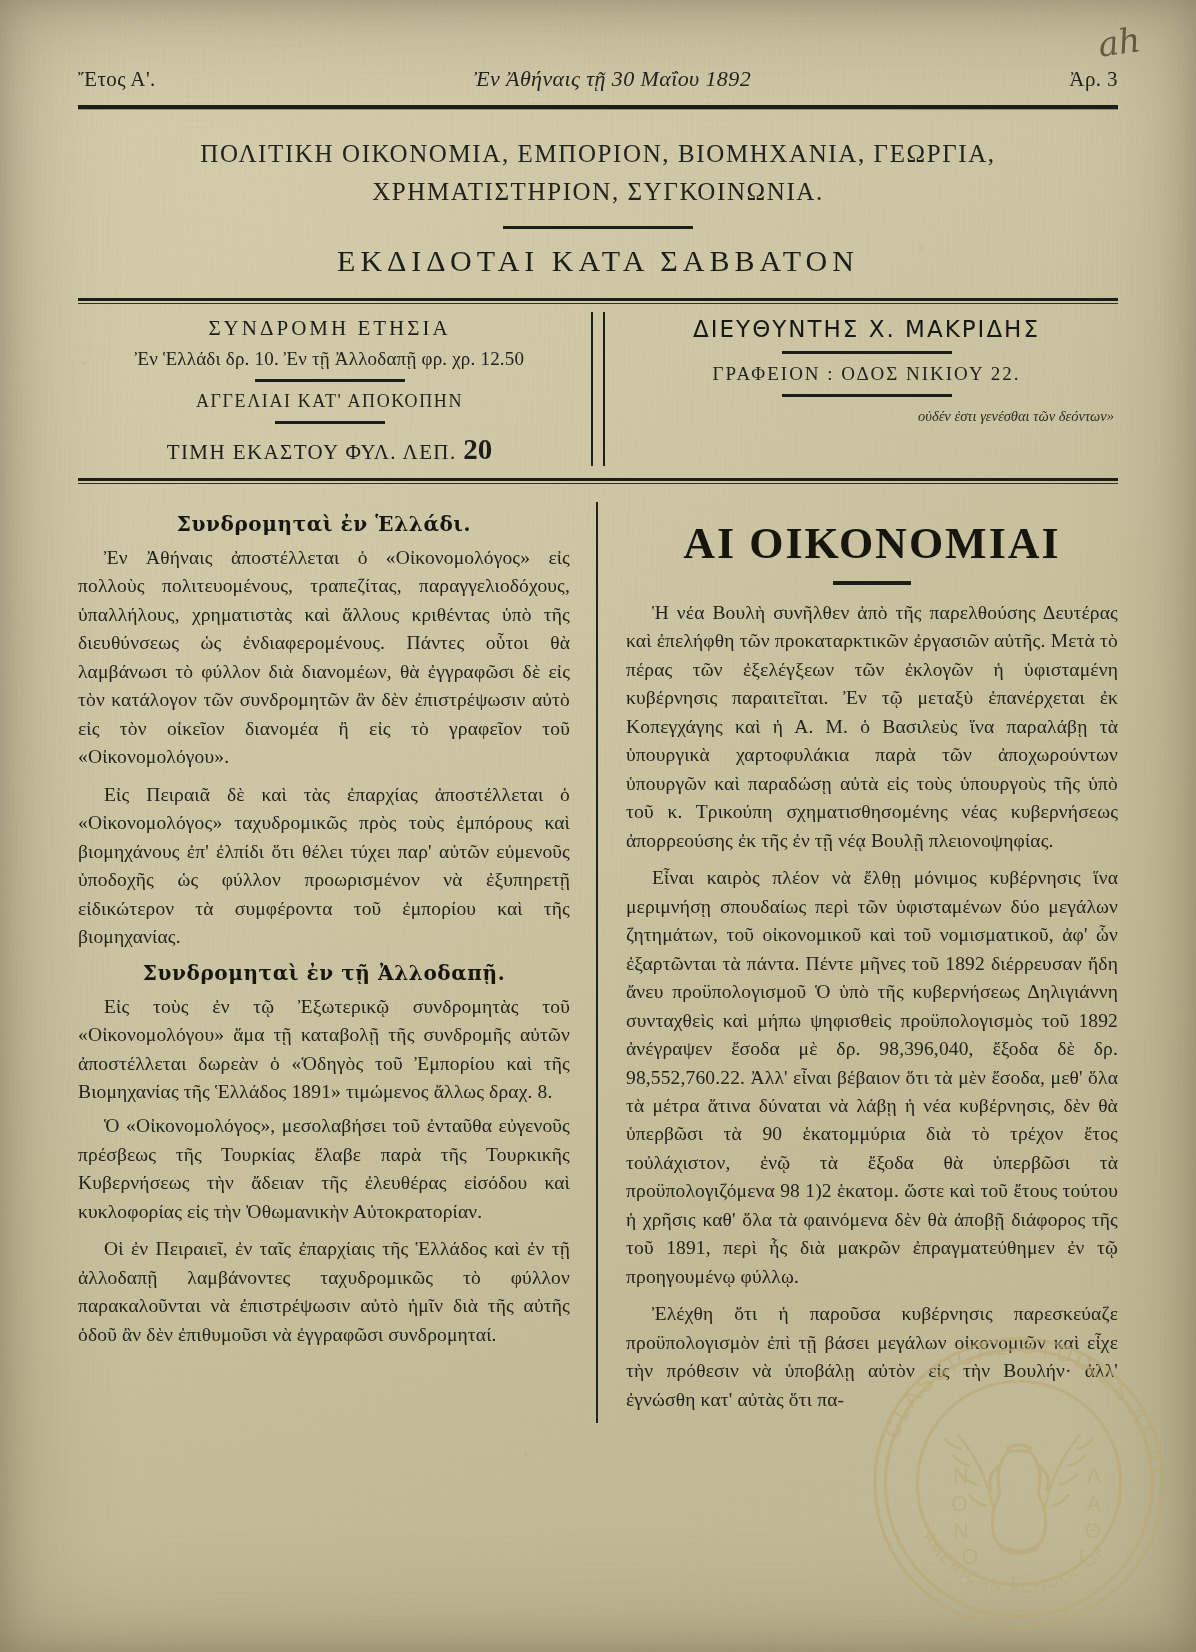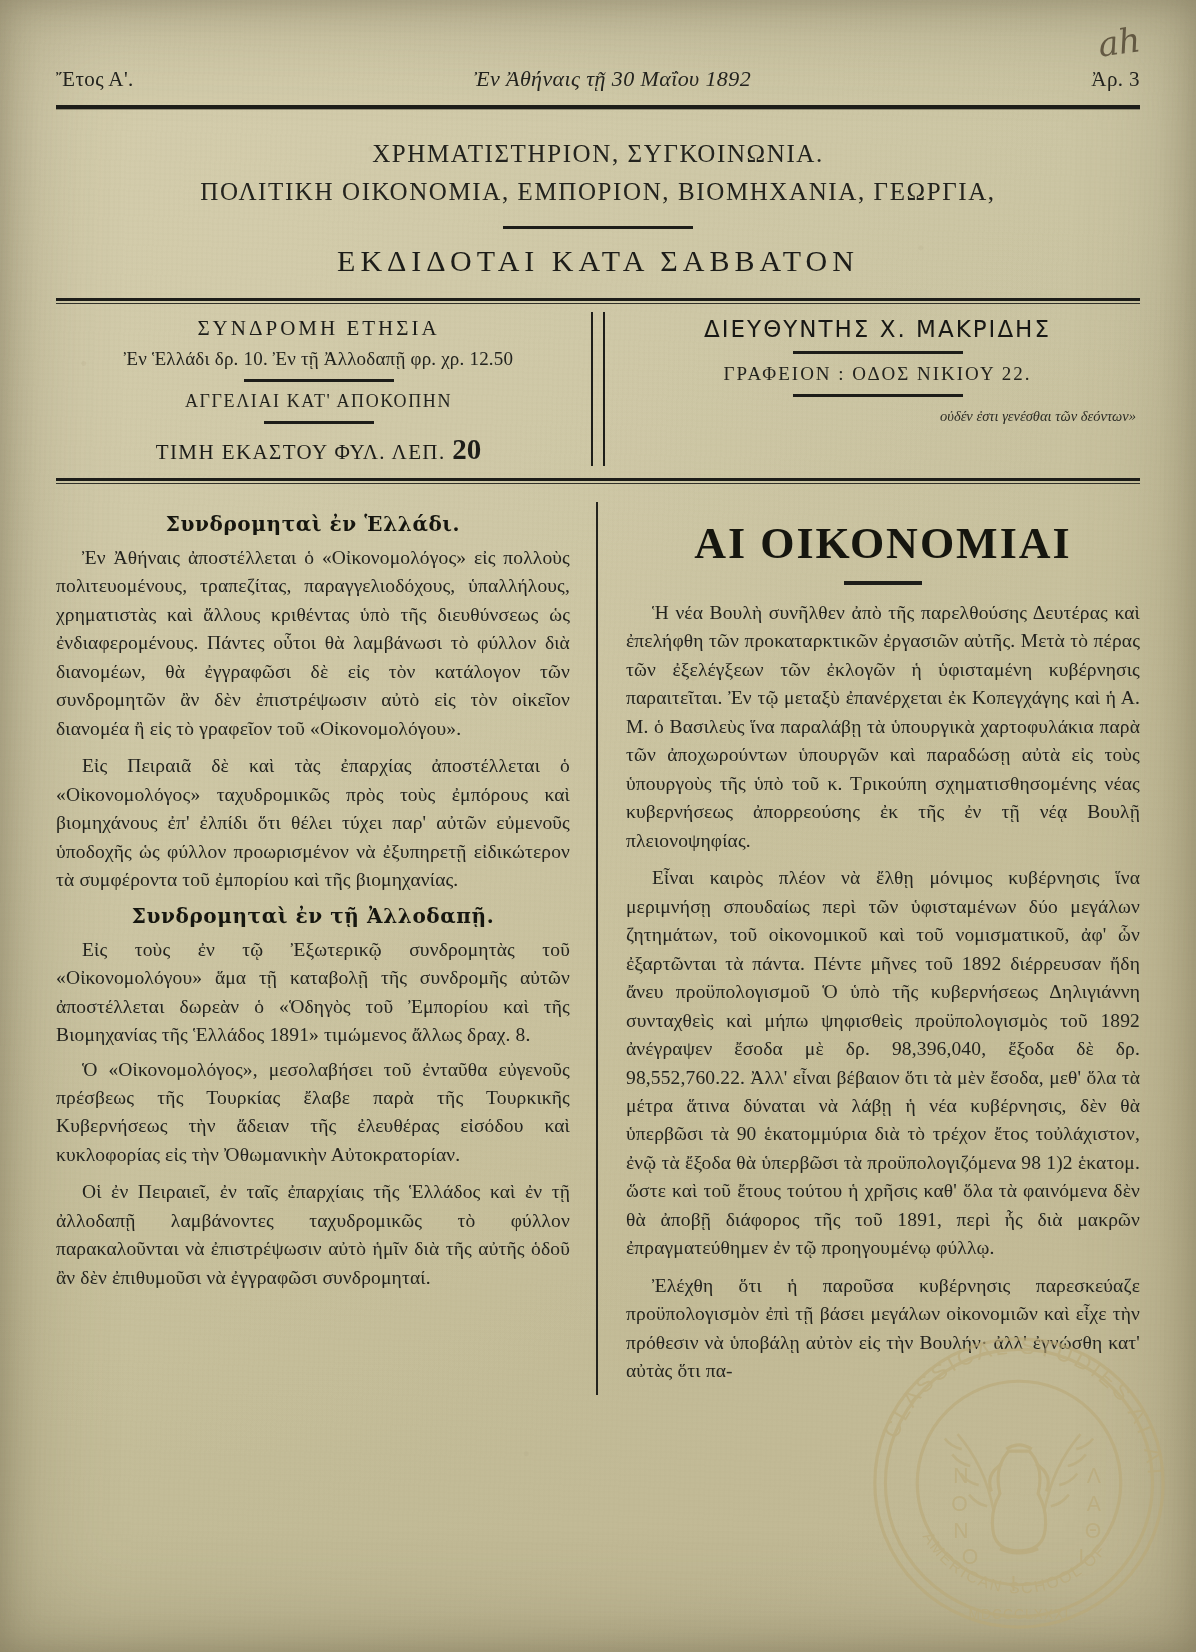--- a/index.html
+++ b/index.html
@@ -42,21 +42,21 @@
   .vignette {
     position: absolute;
     inset: 0;
     pointer-events: none;
     box-shadow: inset 0 0 110px rgba(90,80,55,.42), inset 0 0 34px rgba(90,80,55,.3);
   }
 
   .content {
     position: relative;
     z-index: 3;
-    padding: 0 56px;
+    padding: 0 78px;
   }
 
   
   .issueline {
     display: flex;
     align-items: baseline;
     justify-content: space-between;
     padding-top: 66px;
     font-size: 21px;
     letter-spacing: .4px;
@@ -288,22 +288,22 @@
 
     <div class="issueline">
       <span>Ἔτος Α'.</span>
       <span class="mid">Ἐν Ἀθήναις τῇ 30 Μαΐου 1892</span>
       <span>Ἀρ. 3</span>
     </div>
     <div class="rule-heavy"></div>
 
     <div class="masthead">
       <div class="masthead-sub">
+        <div>ΠΟΛΙΤΙΚΗ ΟΙΚΟΝΟΜΙΑ, ΕΜΠΟΡΙΟΝ, ΒΙΟΜΗΧΑΝΙΑ, ΓΕΩΡΓΙΑ,</div>
         <div>ΧΡΗΜΑΤΙΣΤΗΡΙΟΝ, ΣΥΓΚΟΙΝΩΝΙΑ.</div>
-        <div>ΠΟΛΙΤΙΚΗ ΟΙΚΟΝΟΜΙΑ, ΕΜΠΟΡΙΟΝ, ΒΙΟΜΗΧΑΝΙΑ, ΓΕΩΡΓΙΑ,</div>
       </div>
       <div class="rule-short"></div>
       <div class="masthead-freq">ΕΚΔΙΔΟΤΑΙ ΚΑΤΑ ΣΑΒΒΑΤΟΝ</div>
     </div>
 
     <div class="inforules-top"></div>
     <div class="inforules-top2"></div>
 
     <div class="infobox">
       <div class="info-left">

